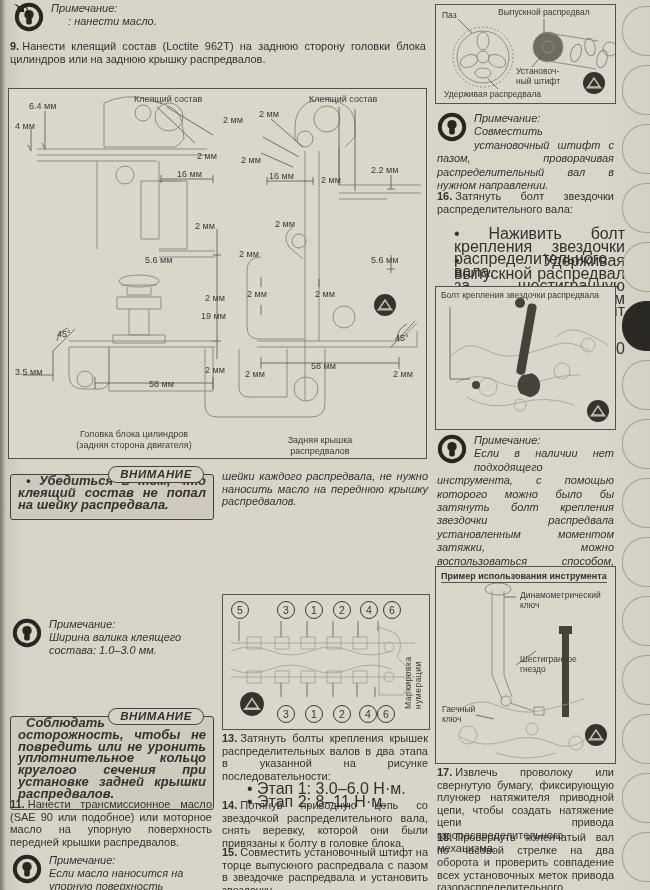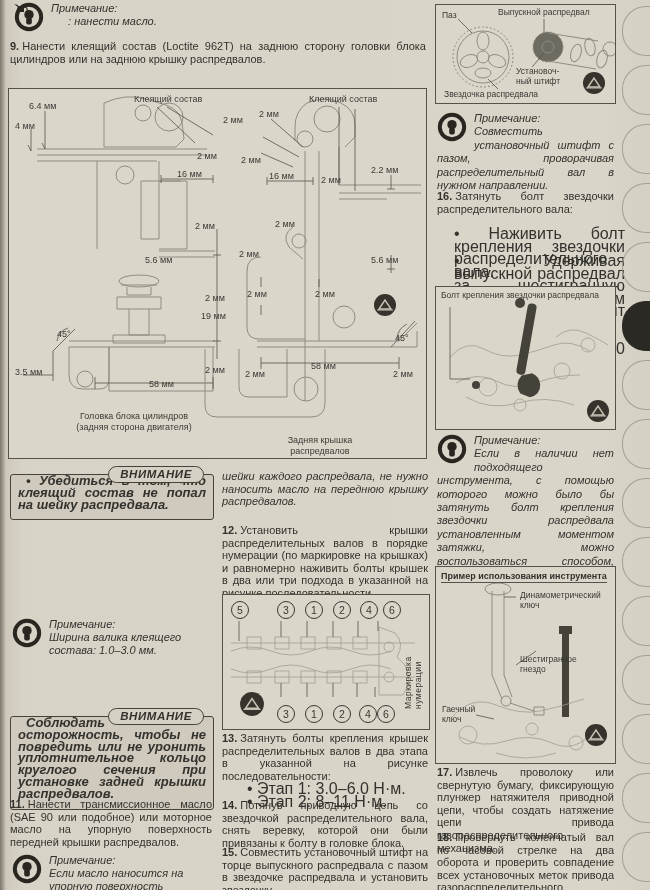--- a/index.html
+++ b/index.html
@@ -158,21 +158,21 @@
         <span class="dlab" style="left: 266px; top: 130px;">2 мм</span>
         <span class="dlab" style="left: 230px; top: 160px;">2 мм</span>
         <span class="dlab" style="left: 362px; top: 166px;">5.6 мм</span>
         <span class="dlab" style="left: 238px; top: 200px;">2 мм</span>
         <span class="dlab" style="left: 306px; top: 200px;">2 мм</span>
         <span class="dlab" style="left: 386px; top: 244px;">45°</span>
         <span class="dlab" style="left: 302px; top: 272px;">58 мм</span>
         <span class="dlab" style="left: 236px; top: 280px;">2 мм</span>
         <span class="dlab" style="left: 384px; top: 280px;">2 мм</span>
       </div>
-    <div class="dcap" style="left:40px;top:322px;width:170px;white-space:pre-line">Головка блока цилиндров
+    <div class="dcap" style="left:40px;top:340px;width:170px;white-space:pre-line">Головка блока цилиндров
 (задняя сторона двигателя)</div>
     <div class="dcap" style="left:246px;top:346px;width:130px;white-space:pre-line">Задняя крышка
 распредвалов</div>
   </div>
 
   <div class="warn" style="left:10px;top:474px;width:188px">
     <span class="warn-title">ВНИМАНИЕ</span>
     <p>• Убедиться в том, что клеящий состав не попал на шейку распредвала.</p>
   </div>
 
@@ -211,23 +211,20 @@
     <div class="note-txt">
       <span class="note-lbl">Примечание:</span>
       <i>Если масло наносится на упорную поверхность передней</i>
     </div>
   </div>
 
   <p class="blk body-p" style="left:222px;top:470px;width:206px;font-style:italic">
     <span>шейки каждого распредвала, не нужно наносить масло на переднюю крышку распредвалов.</span>
   </p>
 
-  <p class="blk body-p" style="left:222px;top:524px;width:206px">
-    <b>12.</b><span>Установить крышки распределительных валов в порядке нумерации (по маркировке на крышках) и равномерно наживить болты крышек в два или три подхода в указанной на рисунке последовательности.</span>
-  </p>
 
   <div class="figbox" style="left:222px;top:594px;width:206px;height:134px">
     <svg width="206" height="134" viewBox="0 0 206 134">
       <path class="sk2" d="M8,48 H192 M8,82 H192 M8,56 q20,-8 40,0 t40,0 t40,0 t40,0 M8,74 q20,8 40,0 t40,0 t40,0 t40,0"></path>
       <rect class="sk2" x="24" y="42" width="14" height="12"></rect>
         <rect class="sk2" x="52" y="42" width="14" height="12"></rect>
       <rect class="sk2" x="78" y="42" width="14" height="12"></rect>
         <rect class="sk2" x="104" y="42" width="14" height="12"></rect>
       <rect class="sk2" x="130" y="42" width="14" height="12"></rect>
       <rect class="sk2" x="24" y="76" width="14" height="12"></rect>
@@ -295,21 +292,21 @@
       <ellipse class="sk" cx="140" cy="48" rx="5" ry="9" transform="rotate(18 140 48)"></ellipse>
       <ellipse class="sk" cx="154" cy="42" rx="5" ry="9" transform="rotate(-12 154 42)"></ellipse>
       <ellipse class="sk" cx="166" cy="54" rx="5" ry="9" transform="rotate(15 166 54)"></ellipse>
       <circle class="sk" cx="174" cy="44" r="7"></circle>
       <path class="dim" d="M22,14 l14,14 M108,14 v13 M96,62 l12,-14 M62,84 l-10,-10"></path>
     </svg>
     <span class="fig-label" style="left:6px;top:6px">Паз</span>
     <span class="fig-label" style="left:62px;top:3px">Выпускной распредвал</span>
     <span class="fig-label" style="left:80px;top:62px;white-space:pre-line">Установоч-
 ный штифт</span>
-    <span class="fig-label" style="left:8px;top:85px">Звездочка распредвала</span>
+    <span class="fig-label" style="left:8px;top:85px">Удерживая распредвала</span>
     <span class="stamp" style="left:146px;top:66px;width:24px;height:24px">
         <svg width="100%" height="100%" viewBox="0 0 24 24">
           <circle cx="12" cy="12" r="11" fill="#35332c"></circle>
           <path d="M6,16 L12,7 L18,16 Z" fill="none" stroke="#c9c4b6" stroke-width="1.4"></path>
           <path d="M4,17 h16" stroke="#c9c4b6" stroke-width="1"></path>
         </svg>
       </span>
   </div>
 
   <div class="blk note-float" style="left:437px;top:112px;width:177px">

